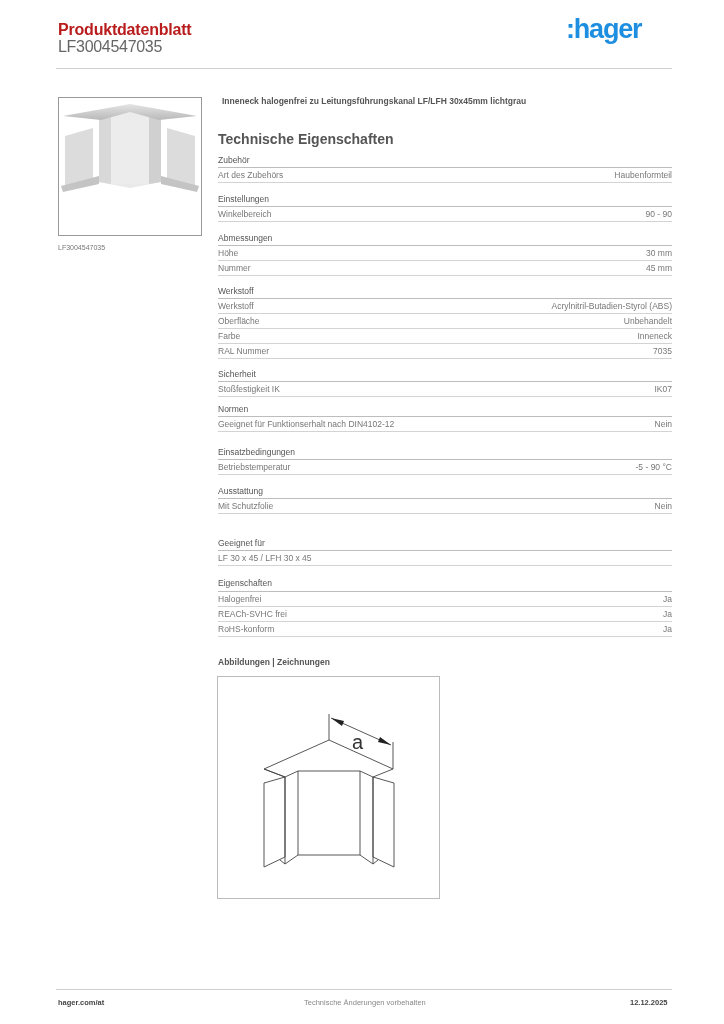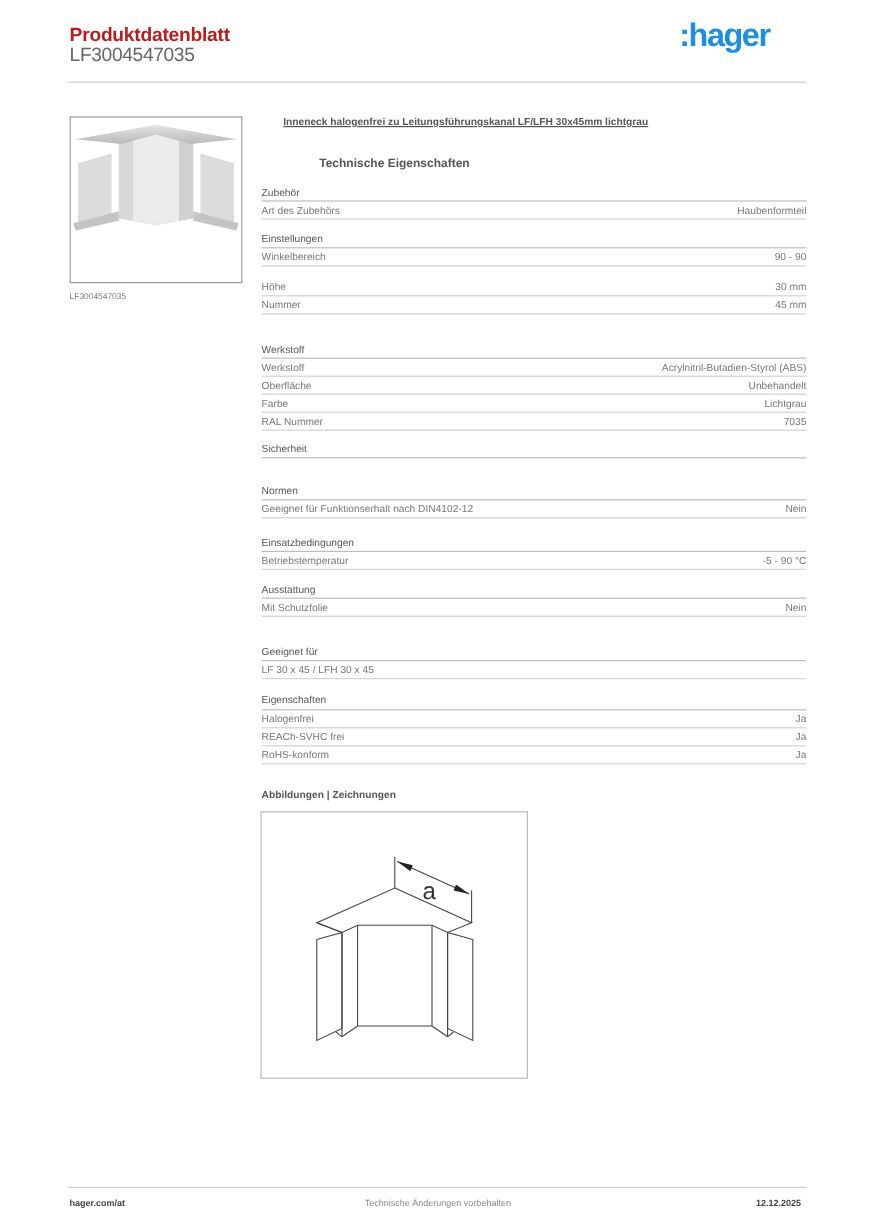--- a/index.html
+++ b/index.html
@@ -8,22 +8,22 @@
   .abs { position: absolute; }
 
   .title { left: 58px; top: 21px; font-size: 16px; font-weight: bold; color: #b91c1c; letter-spacing: -0.2px; }
   .subtitle { left: 58px; top: 38px; font-size: 16px; color: #666; letter-spacing: -0.3px; }
   .logo { left: 566px; top: 14px; font-size: 27px; font-weight: bold; color: #1d8ee0; letter-spacing: -1.2px; }
   .header-rule { left: 56px; top: 68px; width: 616px; height: 1px; background: #cfcfcf; }
 
   .photo-box { left: 58px; top: 97px; width: 142px; height: 137px; border: 1px solid #999; background: #fff; overflow: hidden; }
   .photo-caption { left: 58px; top: 244px; font-size: 7px; color: #777; }
 
-  .product-desc { left: 236px; top: 96px; font-size: 8.5px; font-weight: bold; color: #555; text-decoration: underline; }
-  .tech-title { left: 218px; top: 131px; font-size: 10px; font-weight: bold; color: #555; margin-left: 48px; }
+  .product-desc { left: 222px; top: 96px; font-size: 8.5px; font-weight: bold; color: #555; }
+  .tech-title { left: 218px; top: 131px; font-size: 14px; font-weight: bold; color: #555; }
 
   .section { position: absolute; left: 218px; width: 454px; }
   .sec-head { font-size: 8.5px; font-weight: normal; color: #555; height: 13px; line-height: 13px; border-bottom: 1px solid #bdbdbd; }
   .row { display: flex; justify-content: space-between; font-size: 8.5px; color: #777; height: 14px; line-height: 14px; border-bottom: 1px solid #d3d3d3; }
 
   .drawings-title { left: 218px; top: 657px; font-size: 8.5px; font-weight: bold; color: #555; }
   .drawing-box { left: 217px; top: 676px; width: 221px; height: 221px; border: 1px solid #bbb; background: #fff; }
 
   .footer-rule { left: 56px; top: 989px; width: 616px; height: 1px; background: #cfcfcf; }
   .footer-left { left: 58px; top: 998px; font-size: 7.5px; font-weight: bold; color: #444; }
@@ -76,20 +76,21 @@
 
 <div class="section" style="top:193px;">
   <div class="sec-head">Einstellungen</div>
   <div class="row">
       <span>Winkelbereich</span>
       <span>90 - 90</span>
     </div>
 </div>
 
 <div class="section" style="top:232px;">
+  <div class="sec-head">Abmessungen</div>
   <div class="row">
       <span>Höhe</span>
       <span>30 mm</span>
     </div>
   <div class="row">
       <span>Nummer</span>
       <span>45 mm</span>
     </div>
 </div>
 
@@ -98,30 +99,34 @@
   <div class="row">
       <span>Werkstoff</span>
       <span>Acrylnitril-Butadien-Styrol (ABS)</span>
     </div>
   <div class="row">
       <span>Oberfläche</span>
       <span>Unbehandelt</span>
     </div>
   <div class="row">
       <span>Farbe</span>
-      <span>Lichtgrau</span>
+      <span>Inneneck</span>
     </div>
   <div class="row">
       <span>RAL Nummer</span>
       <span>7035</span>
     </div>
 </div>
 
 <div class="section" style="top:368px;">
   <div class="sec-head">Sicherheit</div>
+  <div class="row">
+      <span>Stoßfestigkeit IK</span>
+      <span>IK07</span>
+    </div>
 </div>
 
 <div class="section" style="top:403px;">
   <div class="sec-head">Normen</div>
   <div class="row">
       <span>Geeignet für Funktionserhalt nach DIN4102-12</span>
       <span>Nein</span>
     </div>
 </div>
 

